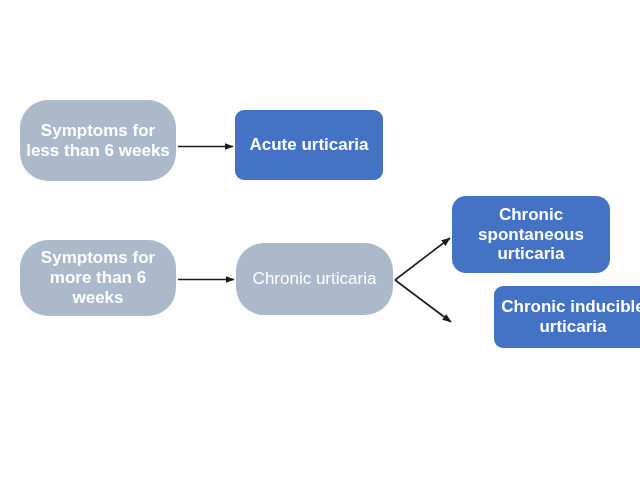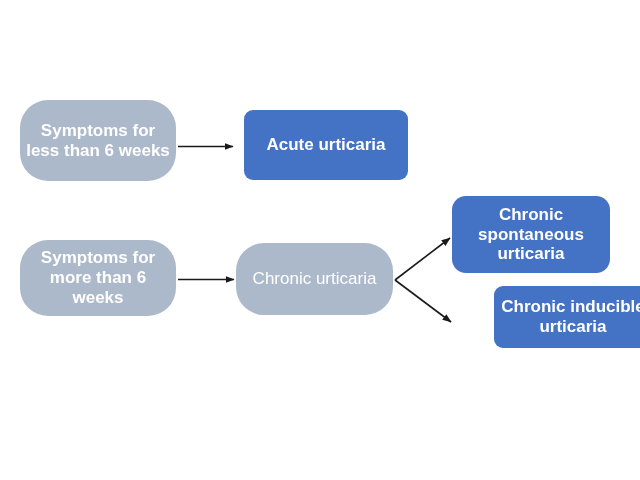--- a/index.html
+++ b/index.html
@@ -41,21 +41,21 @@
 
   .node.grey  { background: #acb9ca; border-radius: 28px; }
   .node.blue  { background: #4472c4; }
 
   
   #node-symptoms-less {
     left: 20px;  top: 100px;  width: 156px; height: 81px;
     font-size: 17px;
   }
   #node-acute {
-    left: 244px; top: 110px;  width: 164px; height: 70px;
+    left: 235px; top: 110px;  width: 148px; height: 70px;
     font-size: 17px;
   }
   #node-symptoms-more {
     left: 20px;  top: 240px;  width: 156px; height: 76px;
     font-size: 17px;
     padding-left: 6px;
   }
   #node-chronic {
     left: 236px; top: 243px;  width: 157px; height: 72px;
     font-size: 17px;

